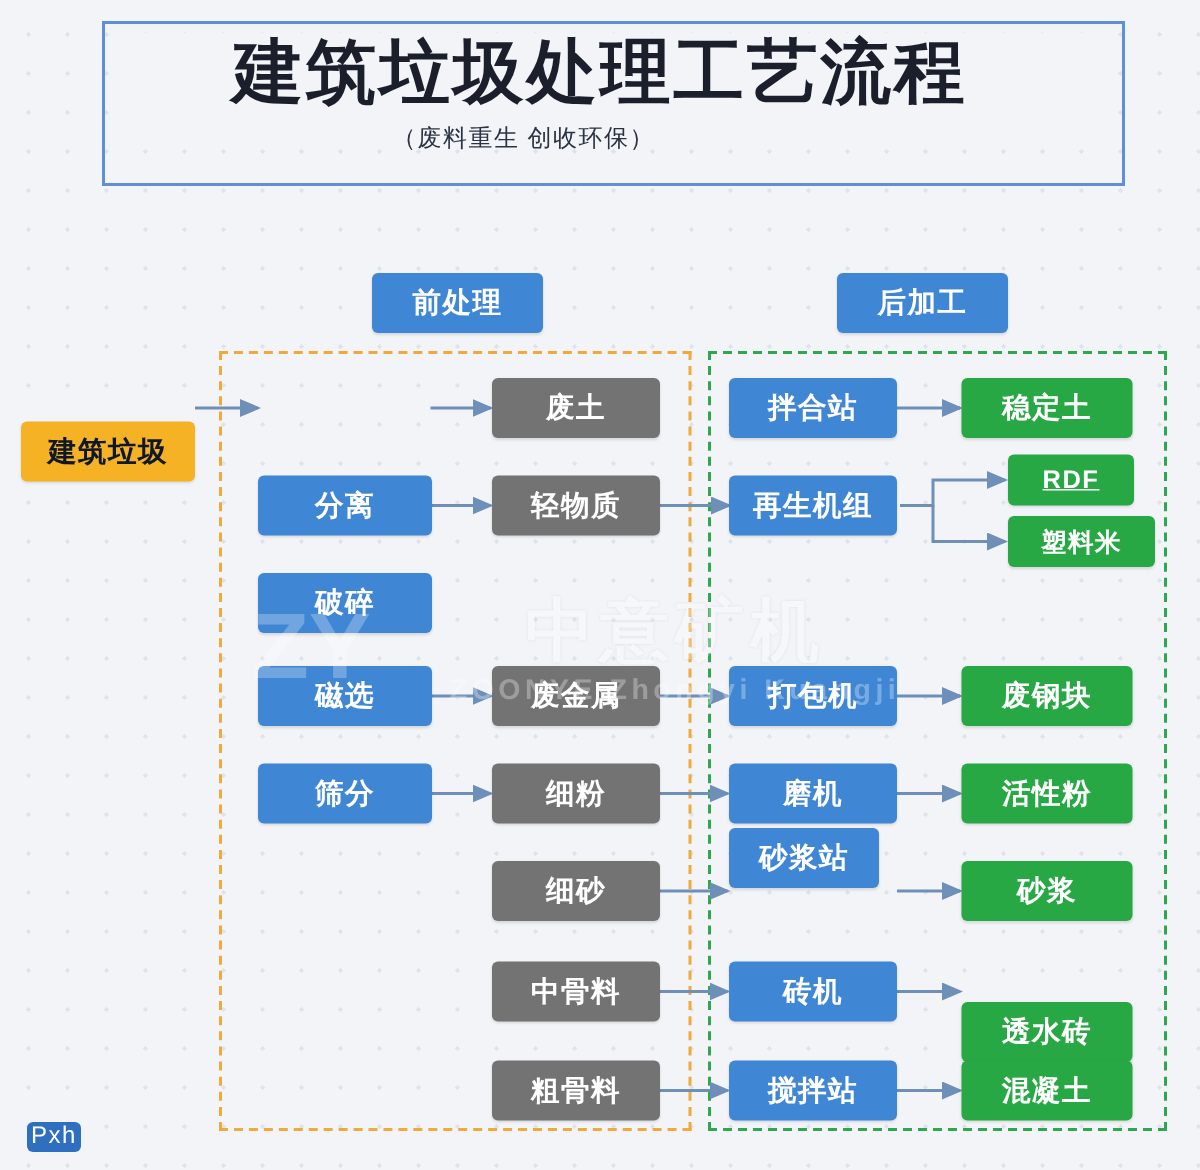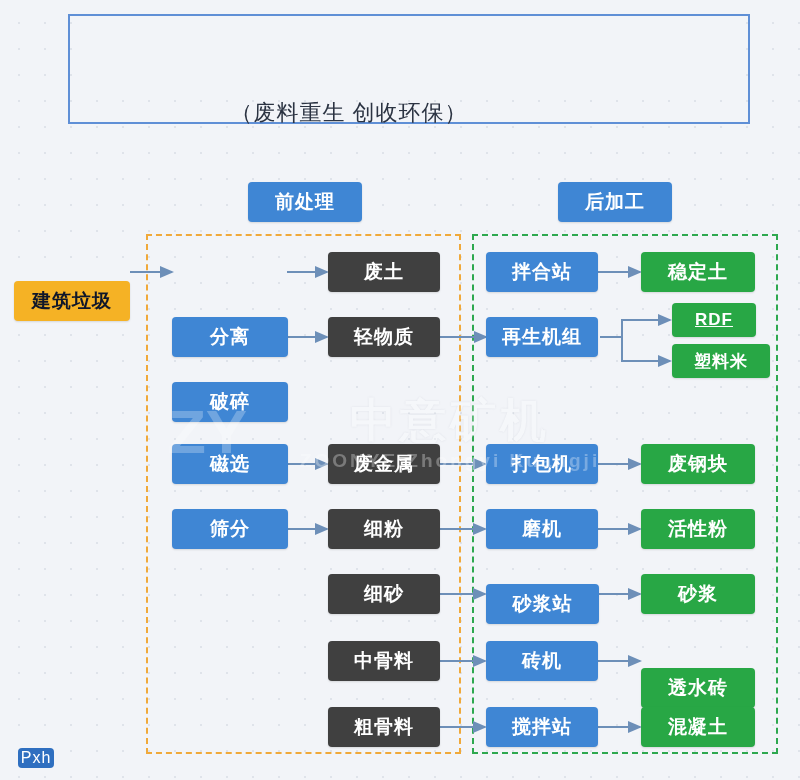--- a/index.html
+++ b/index.html
@@ -31,42 +31,42 @@
     background:#f2f4f8;
   }
   .main-title{
     position:absolute;left:0;top:16px;width:800px;
     text-align:center;
     font-size:47px;font-weight:bold;color:#1a1f2b;
     letter-spacing:2px;
     line-height:64px;
   }
   .sub-title{
-    position:absolute;left:0;top:98px;width:698px;
+    position:absolute;left:0;top:82px;width:698px;
     text-align:center;
-    font-size:22px;color:#2b3342;
+    font-size:16px;color:#2b3342;
     letter-spacing:1px;
   }
 
   
   .group-box{position:absolute;box-sizing:border-box;}
   .group-pre{left:146px;top:234px;width:315px;height:520px;border:2px dashed #f0a93a;}
   .group-post{left:472px;top:234px;width:306px;height:520px;border:2px dashed #2ea84f;}
 
   
   .node{
     position:absolute;box-sizing:border-box;
     display:flex;align-items:center;justify-content:center;
     border-radius:4px;
     font-size:19px;font-weight:bold;color:#ffffff;
     letter-spacing:1px;
     box-shadow:0 1px 2px rgba(0,0,0,.12);
   }
   .blue{background:#3f86d4;}
-  .blue-lite{background:#404040;}
+  .blue-lite{background:#737373;}
   .green{background:#28a745;}
   .orange{background:#f5b225;color:#0f172a;margin-top:29px;}
   .hdr{background:#3f86d4;font-size:19px;}
 
   
   svg#wires{position:absolute;left:0;top:0;width:800px;height:780px;}
 
   
   .wm{
     position:absolute;left:0;top:390px;width:800px;height:120px;
@@ -99,20 +99,21 @@
 </style>
 </head>
 <body>
 
 <div id="dots"></div>
 
 <div id="canvas">
 
   <div class="title-frame"></div>
   <div class="title-mask"></div>
+  <div class="main-title">建筑垃圾处理工艺流程</div>
   <div class="sub-title">（废料重生  创收环保）</div>
 
   <div class="group-box group-pre"></div>
   <div class="group-box group-post"></div>
 
   <div class="node hdr" style="left:248px;top:182px;width:114px;height:40px;">前处理</div>
   <div class="node hdr" style="left:558px;top:182px;width:114px;height:40px;">后加工</div>
 
   <svg id="wires">
     <defs>
@@ -170,21 +171,21 @@
   <div class="node blue-lite" style="left:328px;top:444px;width:112px;height:40px;">废金属</div>
   <div class="node blue-lite" style="left:328px;top:509px;width:112px;height:40px;">细粉</div>
   <div class="node blue-lite" style="left:328px;top:574px;width:112px;height:40px;">细砂</div>
   <div class="node blue-lite" style="left:328px;top:641px;width:112px;height:40px;">中骨料</div>
   <div class="node blue-lite" style="left:328px;top:707px;width:112px;height:40px;">粗骨料</div>
 
   <div class="node blue" style="left:486px;top:252px;width:112px;height:40px;">拌合站</div>
   <div class="node blue" style="left:486px;top:317px;width:112px;height:40px;">再生机组</div>
   <div class="node blue" style="left:486px;top:444px;width:112px;height:40px;">打包机</div>
   <div class="node blue" style="left:486px;top:509px;width:112px;height:40px;">磨机</div>
-  <div class="node blue" style="left:486px;top:584px;width:113px;height:40px;">砂浆站</div>
+  <div class="node blue" style="left:486px;top:552px;width:100px;height:40px;">砂浆站</div>
   <div class="node blue" style="left:486px;top:641px;width:112px;height:40px;">砖机</div>
   <div class="node blue" style="left:486px;top:707px;width:112px;height:40px;">搅拌站</div>
 
   <div class="node green" style="left:641px;top:252px;width:114px;height:40px;">稳定土</div>
   <div class="node green" style="left:672px;top:303px;width:84px;height:34px;font-size:17px;text-decoration:underline;">RDF</div>
   <div class="node green" style="left:672px;top:344px;width:98px;height:34px;font-size:17px;">塑料米</div>
   <div class="node green" style="left:641px;top:444px;width:114px;height:40px;">废钢块</div>
   <div class="node green" style="left:641px;top:509px;width:114px;height:40px;">活性粉</div>
   <div class="node green" style="left:641px;top:574px;width:114px;height:40px;">砂浆</div>
   <div class="node green" style="left:641px;top:641px;width:114px;height:40px;margin-top:27px;">透水砖</div>

